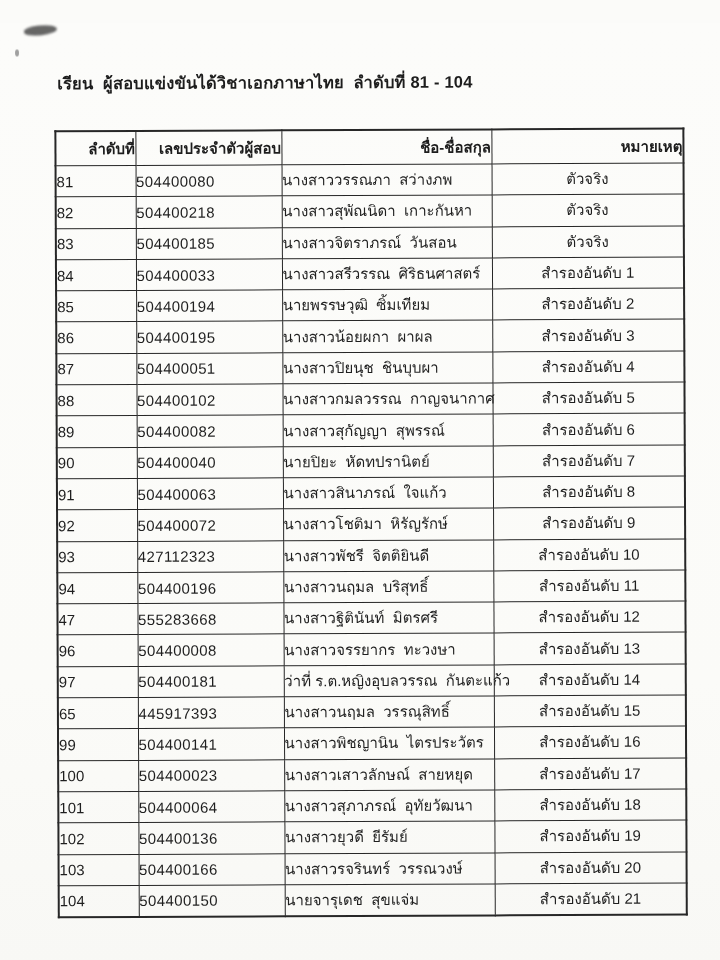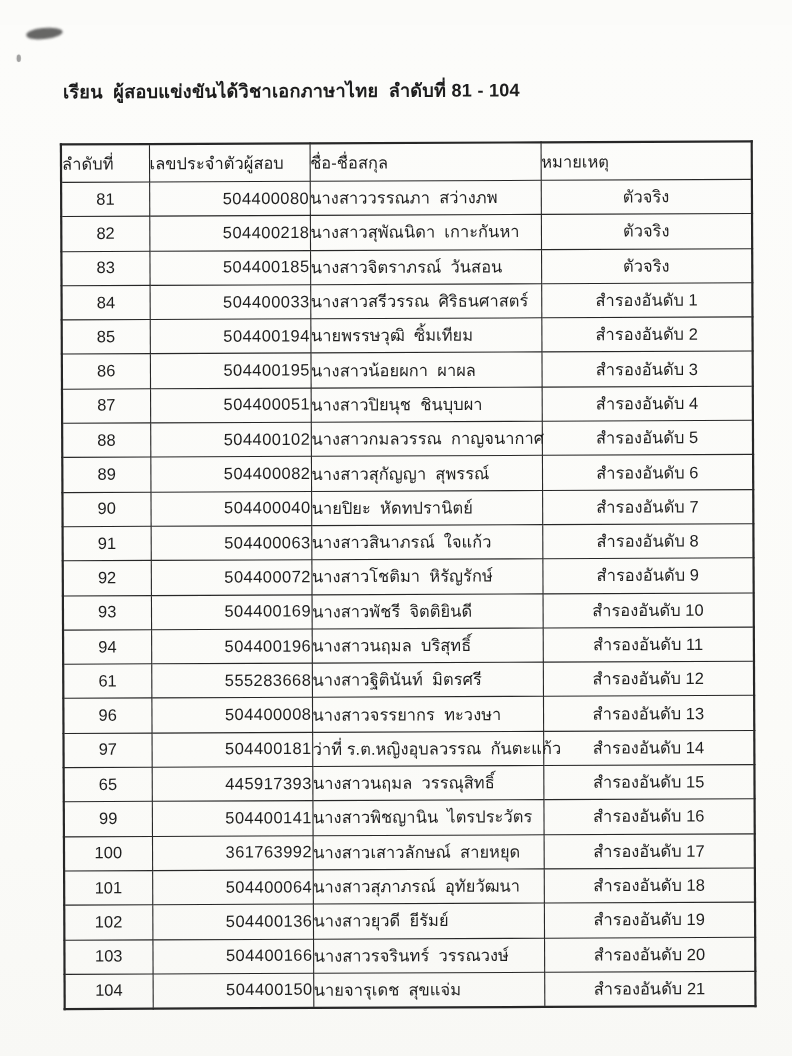--- a/index.html
+++ b/index.html
@@ -64,35 +64,35 @@
   }
   table.results, table.results th, table.results td {
     border: 1.4px solid #272727;
   }
   table.results {
     border-width: 2px;
   }
   table.results th {
     height: 33px;
     font-size: 15px;
-    font-weight: 400;
+    font-weight: 700;
     color: #1d1d1d;
-    text-align: left;
+    text-align: right;
     vertical-align: middle;
     padding: 0;
   }
   table.results td {
     height: 30.3px;
     font-size: 15px;
     color: #1f1f1f;
     vertical-align: middle;
     padding: 0;
   }
-  td.cell-no { text-align: center; }
-  td.cell-id { text-align: right; letter-spacing: 0.4px; }
+  td.cell-no { text-align: left; }
+  td.cell-id { text-align: left; letter-spacing: 0.4px; }
   td.cell-name {
     text-align: left;
     padding-left: 5px;
     white-space: pre;
     font-size: 15.5px;
   }
   td.cell-remark { text-align: center; }
 </style>
 </head>
 <body>
@@ -188,32 +188,32 @@
             <td class="cell-remark">สำรองอันดับ 8</td>
           </tr>
           <tr>
             <td class="cell-no">92</td>
             <td class="cell-id">504400072</td>
             <td class="cell-name">นางสาวโชติมา  หิรัญรักษ์</td>
             <td class="cell-remark">สำรองอันดับ 9</td>
           </tr>
           <tr>
             <td class="cell-no">93</td>
-            <td class="cell-id">504400169</td>
+            <td class="cell-id">427112323</td>
             <td class="cell-name">นางสาวพัชรี  จิตติยินดี</td>
             <td class="cell-remark">สำรองอันดับ 10</td>
           </tr>
           <tr>
             <td class="cell-no">94</td>
             <td class="cell-id">504400196</td>
             <td class="cell-name">นางสาวนฤมล  บริสุทธิ์</td>
             <td class="cell-remark">สำรองอันดับ 11</td>
           </tr>
           <tr>
-            <td class="cell-no">61</td>
+            <td class="cell-no">47</td>
             <td class="cell-id">555283668</td>
             <td class="cell-name">นางสาวฐิตินันท์  มิตรศรี</td>
             <td class="cell-remark">สำรองอันดับ 12</td>
           </tr>
           <tr>
             <td class="cell-no">96</td>
             <td class="cell-id">504400008</td>
             <td class="cell-name">นางสาวจรรยากร  ทะวงษา</td>
             <td class="cell-remark">สำรองอันดับ 13</td>
           </tr>
@@ -230,21 +230,21 @@
             <td class="cell-remark">สำรองอันดับ 15</td>
           </tr>
           <tr>
             <td class="cell-no">99</td>
             <td class="cell-id">504400141</td>
             <td class="cell-name">นางสาวพิชญานิน  ไตรประวัตร</td>
             <td class="cell-remark">สำรองอันดับ 16</td>
           </tr>
           <tr>
             <td class="cell-no">100</td>
-            <td class="cell-id">361763992</td>
+            <td class="cell-id">504400023</td>
             <td class="cell-name">นางสาวเสาวลักษณ์  สายหยุด</td>
             <td class="cell-remark">สำรองอันดับ 17</td>
           </tr>
           <tr>
             <td class="cell-no">101</td>
             <td class="cell-id">504400064</td>
             <td class="cell-name">นางสาวสุภาภรณ์  อุทัยวัฒนา</td>
             <td class="cell-remark">สำรองอันดับ 18</td>
           </tr>
           <tr>

